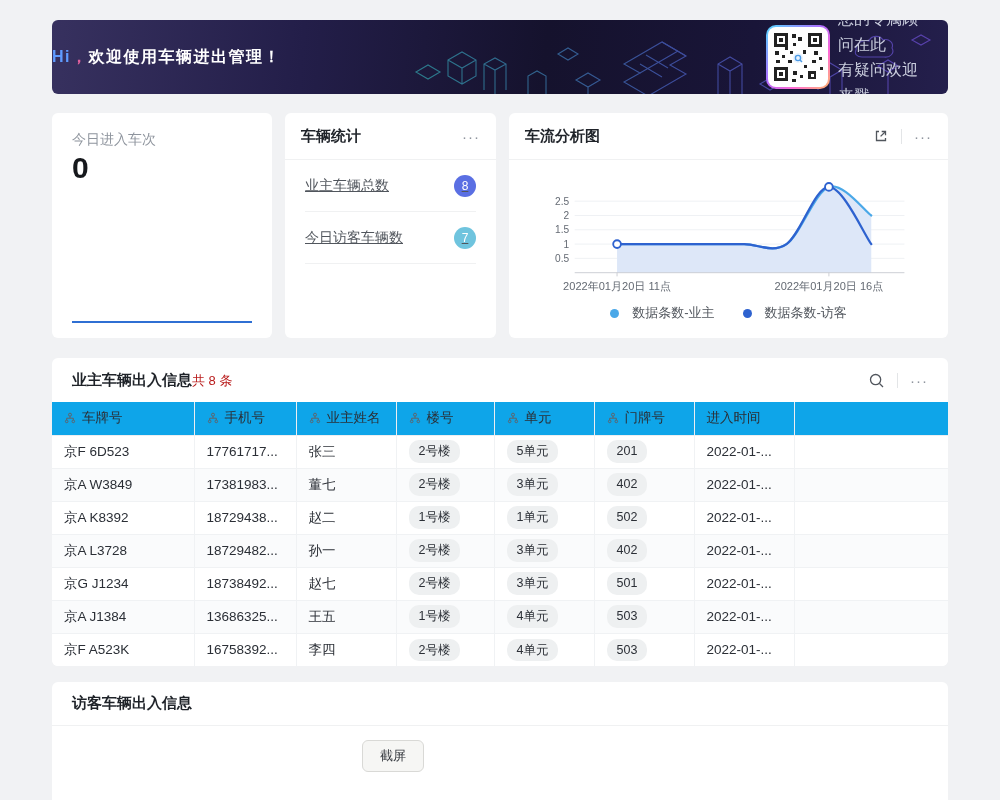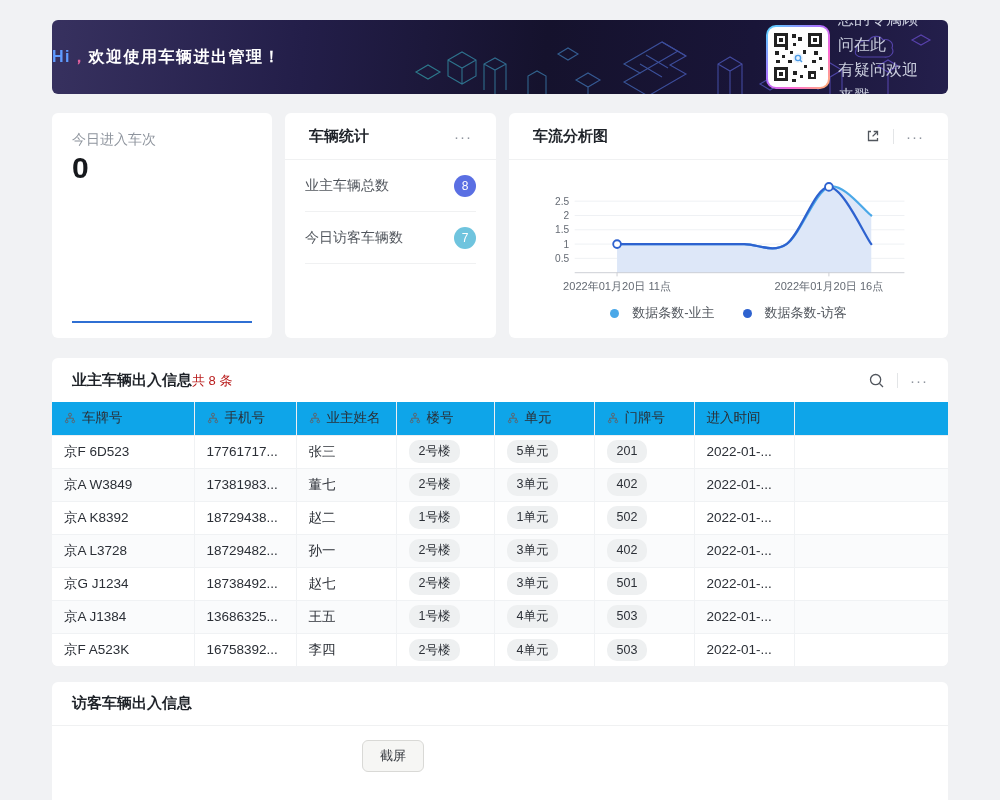--- a/index.html
+++ b/index.html
@@ -32,38 +32,38 @@
   .qr-caption{
     position:absolute; right:16px; top:50%; transform:translateY(-50%);
     width:94px; font-size:16px; line-height:1.6; color:#c9cddd; z-index:3;
   }
 
   
   .card{ background:#fff; border-radius:6px; }
   .cards-row{ display:flex; gap:13px; height:225px; margin-bottom:20px; }
   .card-head{
     height:47px; display:flex; align-items:center; justify-content:space-between;
-    padding:0 24px; border-bottom:1px solid #f0f1f2;
+    padding:0 16px; border-bottom:1px solid #f0f1f2;
   }
   .card-title{ font-size:15px; font-weight:bold; color:#1f2329; }
   .icon-more{ color:#8f959e; font-size:15px; letter-spacing:1px; cursor:pointer; line-height:1; }
   .head-icons{ display:flex; align-items:center; }
   .v-divider{ width:1px; height:15px; background:#e3e5e7; margin:0 12px; }
 
   
   .stat-card{ width:220px; position:relative; padding:18px 20px; }
   .stat-label{ font-size:14px; color:#8f959e; }
   .stat-value{ font-size:30px; font-weight:600; margin-top:2px; color:#16181c; }
   .stat-line{ position:absolute; left:20px; right:20px; bottom:15px; height:2px; background:#2f6fd3; }
 
   
   .vstats-card{ width:211px; }
   .stat-row{
     height:52px; margin:0 20px; display:flex; align-items:center; justify-content:space-between;
-    border-bottom:1px solid #f0f1f2; font-size:14px; color:#51565d;
+    border-bottom:1px solid #f0f1f2; font-size:14px; color:#51565d;text-decoration:underline;
   }
   .badge{
     min-width:22px; height:22px; padding:0 4px; border-radius:11px; color:#fff;
     font-size:12px; display:flex; align-items:center; justify-content:center;
   }
 
   
   .chart-card{ flex:1; }
   .chart-body{ padding:4px 12px 0 12px; }
   .chart-body svg{ display:block; width:100%; }

